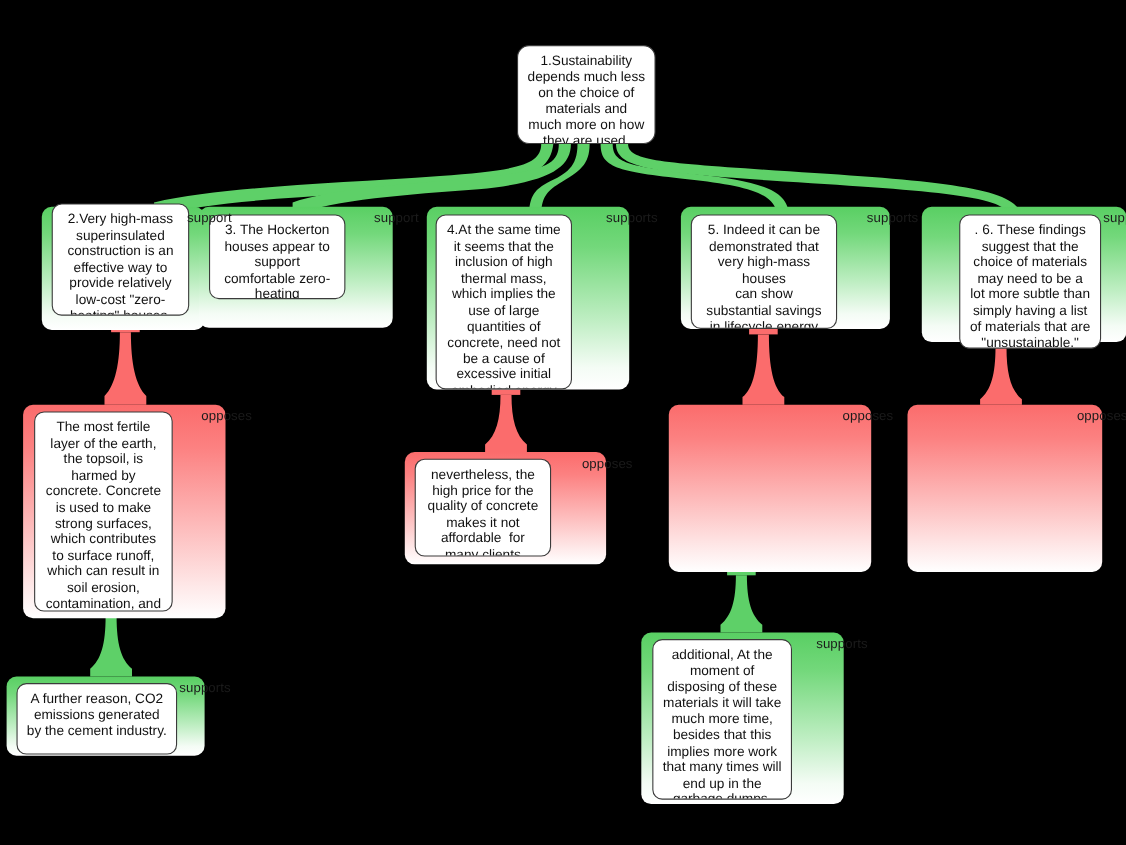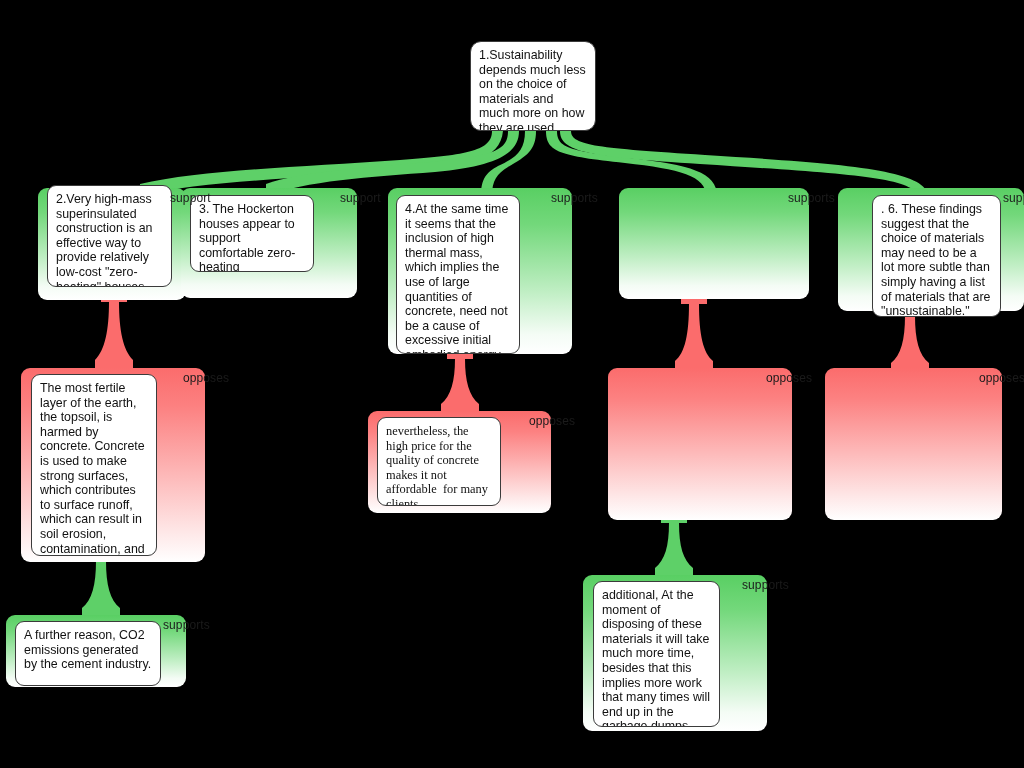--- a/index.html
+++ b/index.html
@@ -53,20 +53,21 @@
     background: #ffffff;
     border: 1px solid #3b3b3b;
     border-radius: 9px;
     box-sizing: border-box;
     padding: 6px 8px 4px 8px;
     color: #111111;
     font-size: 12.4px;
     line-height: 14.6px;
     white-space: pre-wrap;
     overflow: hidden;
+    text-align: center;
   }
   .card.root {
     border-radius: 11px;
   }
 
   
   .rel-label {
     position: absolute;
     z-index: 4;
     font-size: 12px;
@@ -186,32 +187,34 @@
   <div class="plate support" style="left:181px; top:188px; width:176px; height:110px;"></div>
   <div class="rel-label" style="left:320px; top:193px;">support</div>
   <div class="card" style="left:190px; top:195px; width:124px; height:77px;">3. The Hockerton houses appear to support comfortable zero-heating performance</div>
 
   <div class="plate support" style="left:388px; top:188px; width:184px; height:166px;"></div>
   <div class="rel-label" style="left:531px; top:193px;">supports</div>
   <div class="card" style="left:396px; top:195px; width:124px; height:159px;">4.At the same time it seems that the inclusion of high thermal mass, which implies the use of large quantities of concrete, need not be a cause of excessive initial embodied energy</div>
 
   <div class="plate support" style="left:619px; top:188px; width:190px; height:111px;"></div>
   <div class="rel-label" style="left:768px; top:193px;">supports</div>
+  <div class="card" style="left:628px; top:195px; width:133px; height:104px;">5. Indeed it can be demonstrated that very high-mass houses
+can show substantial savings in lifecycle energy</div>
 
   <div class="plate support" style="left:838px; top:188px; width:186px; height:123px;"></div>
   <div class="rel-label" style="left:983px; top:193px;">supports</div>
   <div class="card" style="left:846px; top:195px; width:129px; height:122px;margin-left:26px;">. 6. These findings suggest that the choice of materials may need to be a lot more subtle than simply having a list of materials that are "unsustainable."</div>
 
   <div class="plate oppose" style="left:21px; top:368px; width:184px; height:194px;"></div>
   <div class="rel-label" style="left:163px; top:373px;">opposes</div>
   <div class="card" style="left:31px; top:374px; width:126px; height:182px;">The most fertile layer of the earth, the topsoil, is harmed by concrete. Concrete is used to make strong surfaces, which contributes to surface runoff, which can result in soil erosion, contamination, and flooding.</div>
 
   <div class="plate oppose" style="left:368px; top:411px; width:183px; height:102px;"></div>
   <div class="rel-label" style="left:509px; top:416px;">opposes</div>
-  <div class="card" style="left:377px; top:417px; width:124px; height:89px;font-family:Liberation Serif, serif;">nevertheless, the high price for the quality of concrete makes it not affordable  for many clients</div>
+  <div class="card" style="left:377px; top:417px; width:124px; height:89px;">nevertheless, the high price for the quality of concrete makes it not affordable  for many clients</div>
 
   <div class="plate oppose" style="left:608px; top:368px; width:184px; height:152px;"></div>
   <div class="rel-label" style="left:746px; top:373px;">opposes</div>
 
   <div class="plate oppose" style="left:825px; top:368px; width:177px; height:152px;"></div>
   <div class="rel-label" style="left:959px; top:373px;">opposes</div>
 
   <div class="plate support" style="left:6px; top:615px; width:180px; height:72px;"></div>
   <div class="rel-label" style="left:143px; top:620px;">supports</div>
   <div class="card" style="left:15px; top:621px; width:146px; height:65px;">A further reason, CO2 emissions generated by the cement industry.</div>

